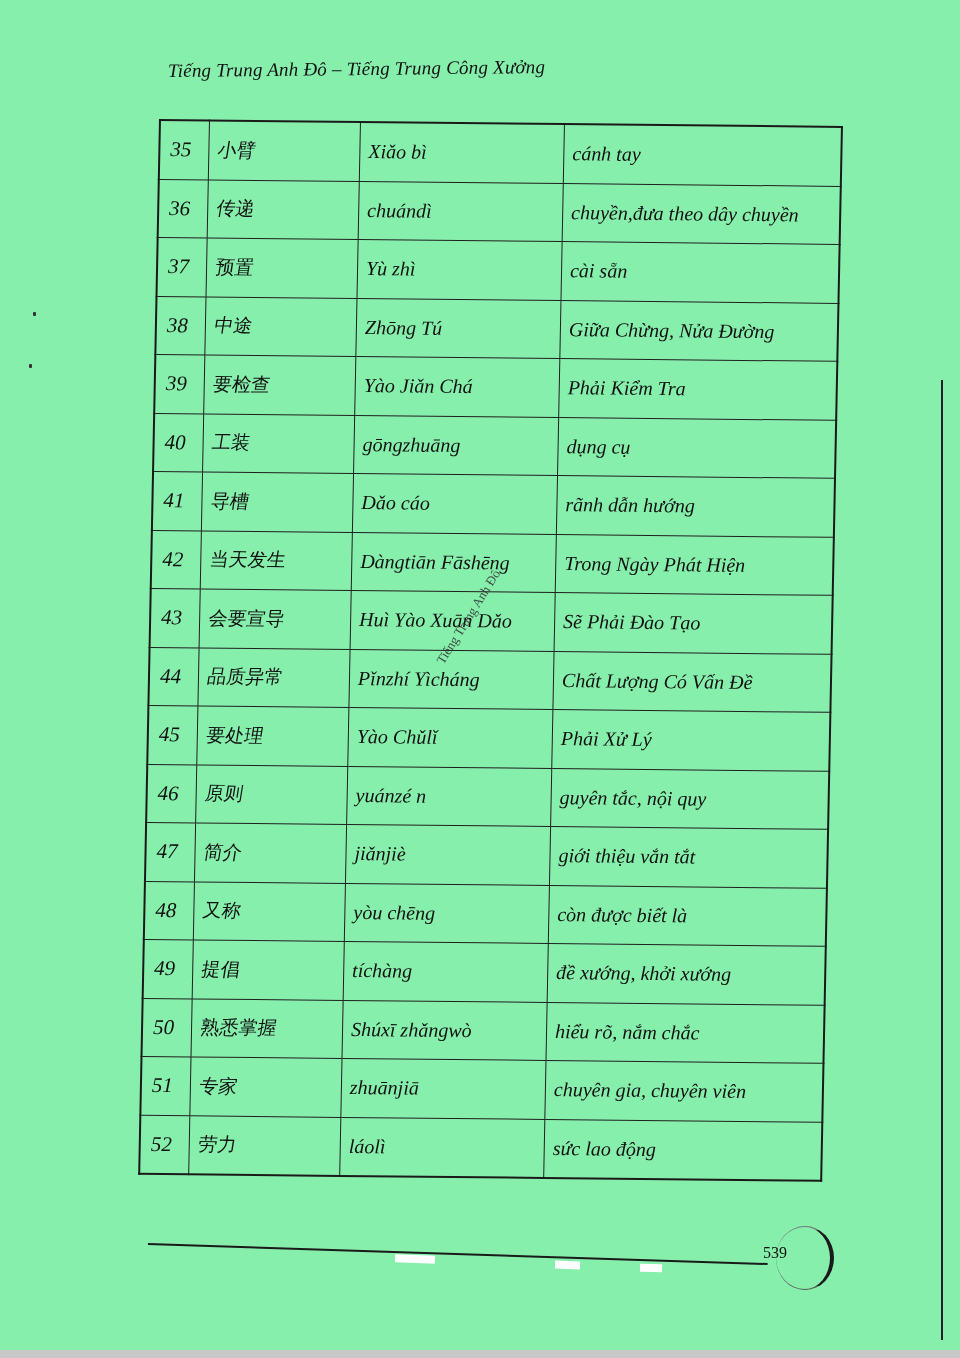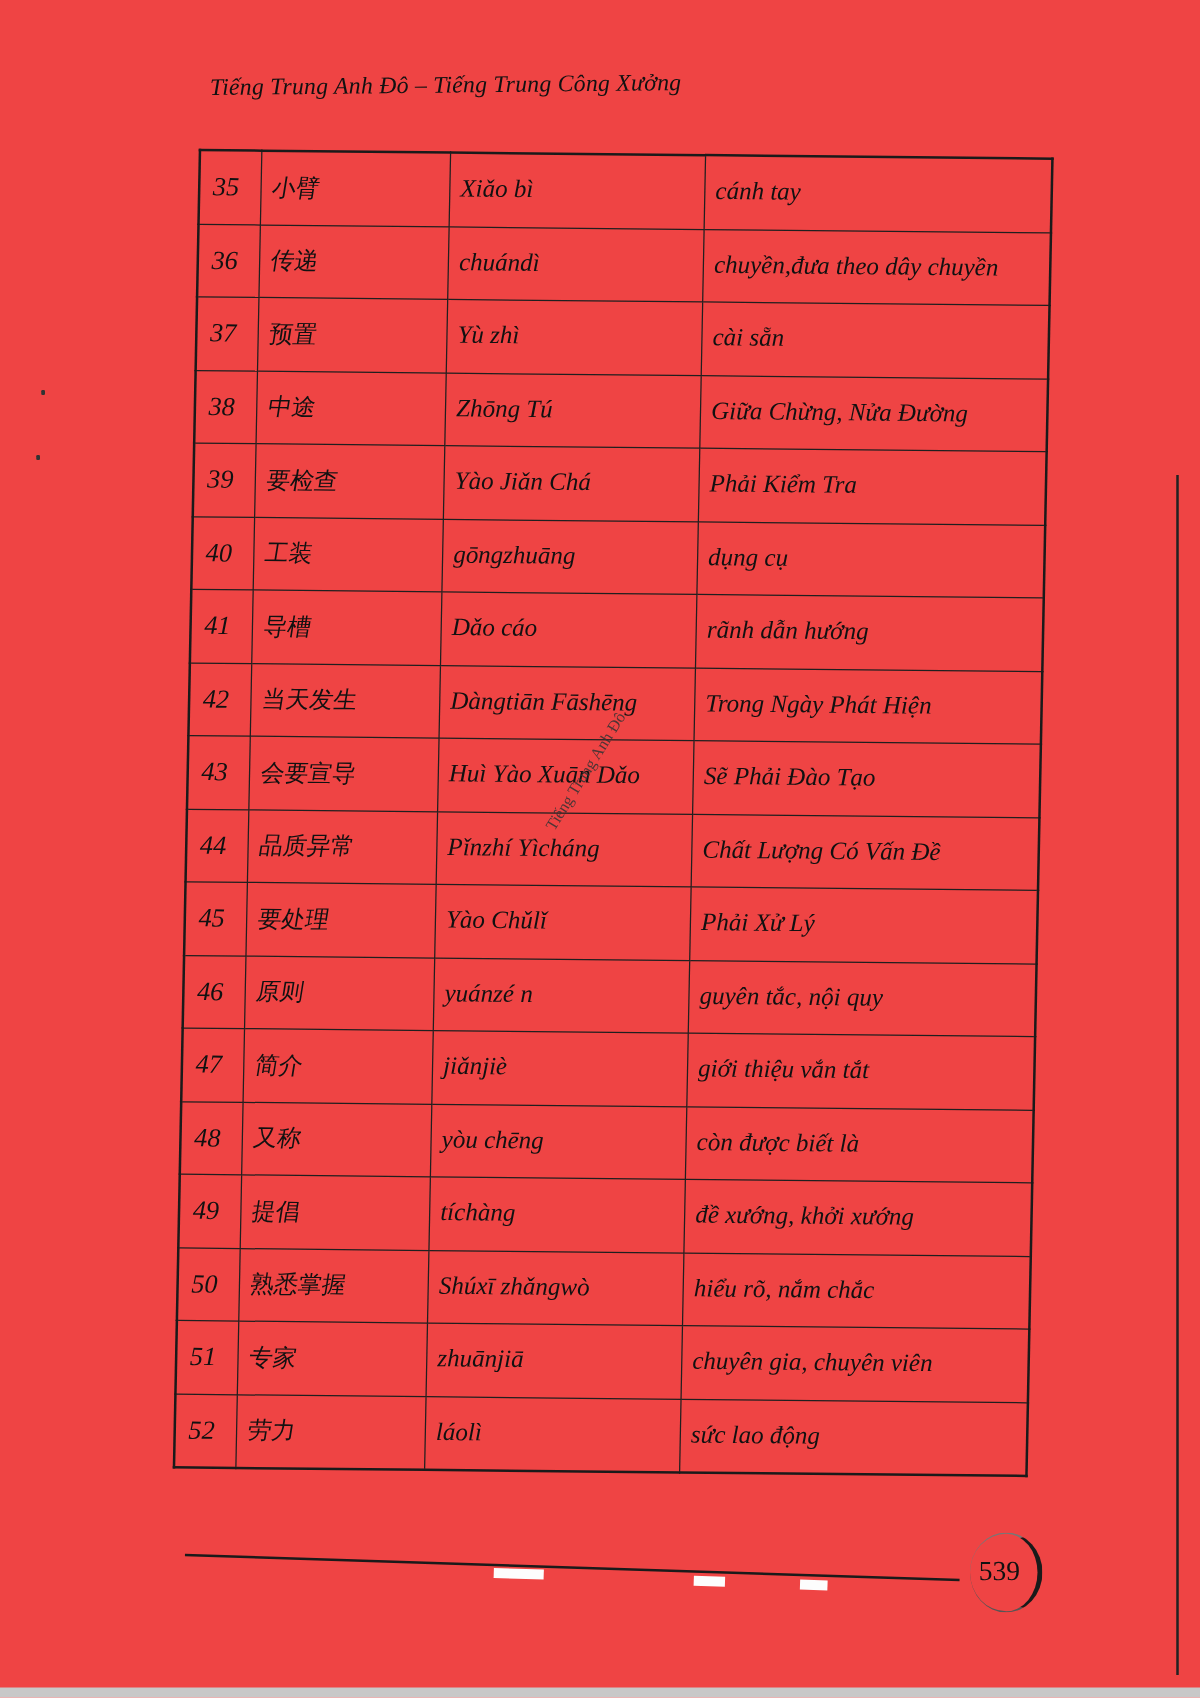--- a/index.html
+++ b/index.html
@@ -13,21 +13,21 @@
       position: relative;
       overflow: hidden;
       font-family: "Liberation Serif", "DejaVu Serif", serif;
       color: #111;
       background: #fcfcfc;
     }
     .page {
       position: absolute;
       left: 0; top: 0;
       width: 960px; height: 1358px;
-      background: #ef4444;
+      background: #86efac;
     }
     .running-header {
       position: absolute;
       left: 168px;
       top: 60px;
       font-family: "Liberation Serif", serif;
       font-style: italic;
       font-size: 19px;
       color: #111;
       letter-spacing: 0.2px;
@@ -113,24 +113,24 @@
       width: 58px;
       height: 64px;
       border-radius: 50%;
       border-right: 4px solid #1a1a1a;
       border-top: 1.5px solid #777;
       border-bottom: 1.5px solid #555;
       box-sizing: border-box;
     }
     .page-number {
       position: absolute;
-      left: 783px;
+      left: 763px;
       top: 1244px;
       font-family: "Liberation Serif", serif;
-      font-size: 22px;
+      font-size: 16px;
       color: #111;
     }
     .right-edge {
       position: absolute;
       left: 941px;
       top: 380px;
       width: 0;
       height: 960px;
       border-left: 2px solid #222;
     }

